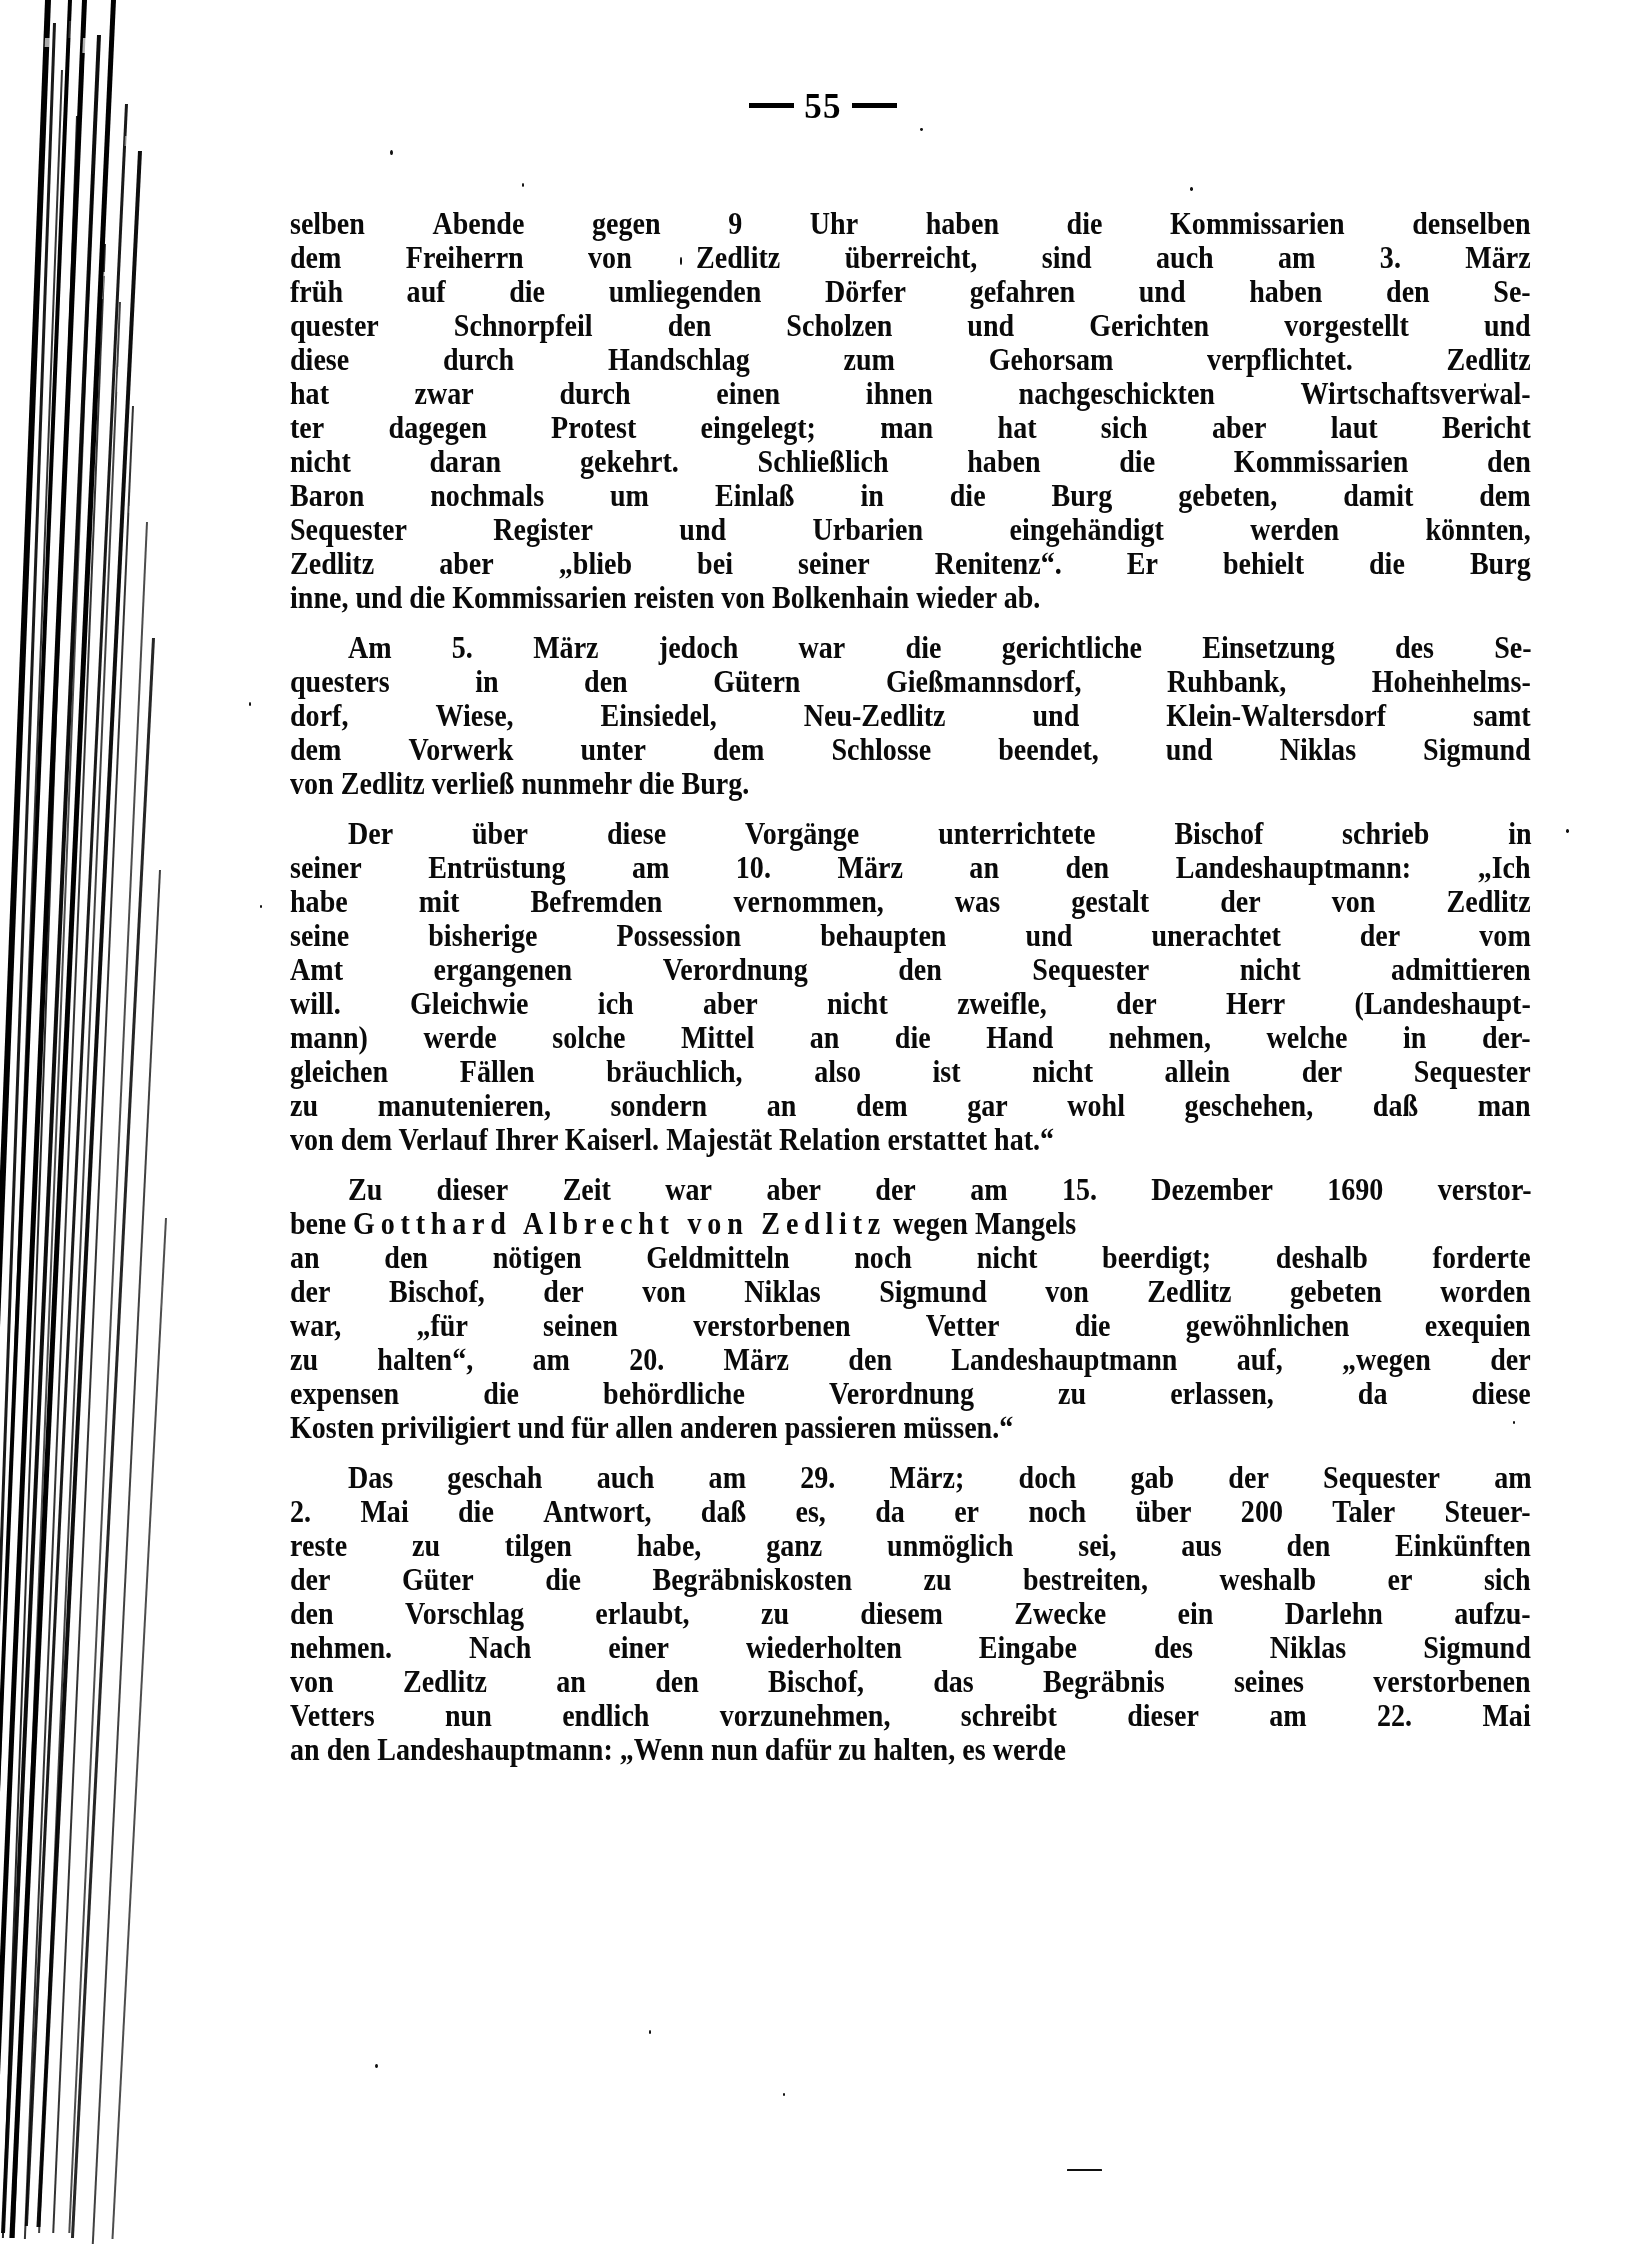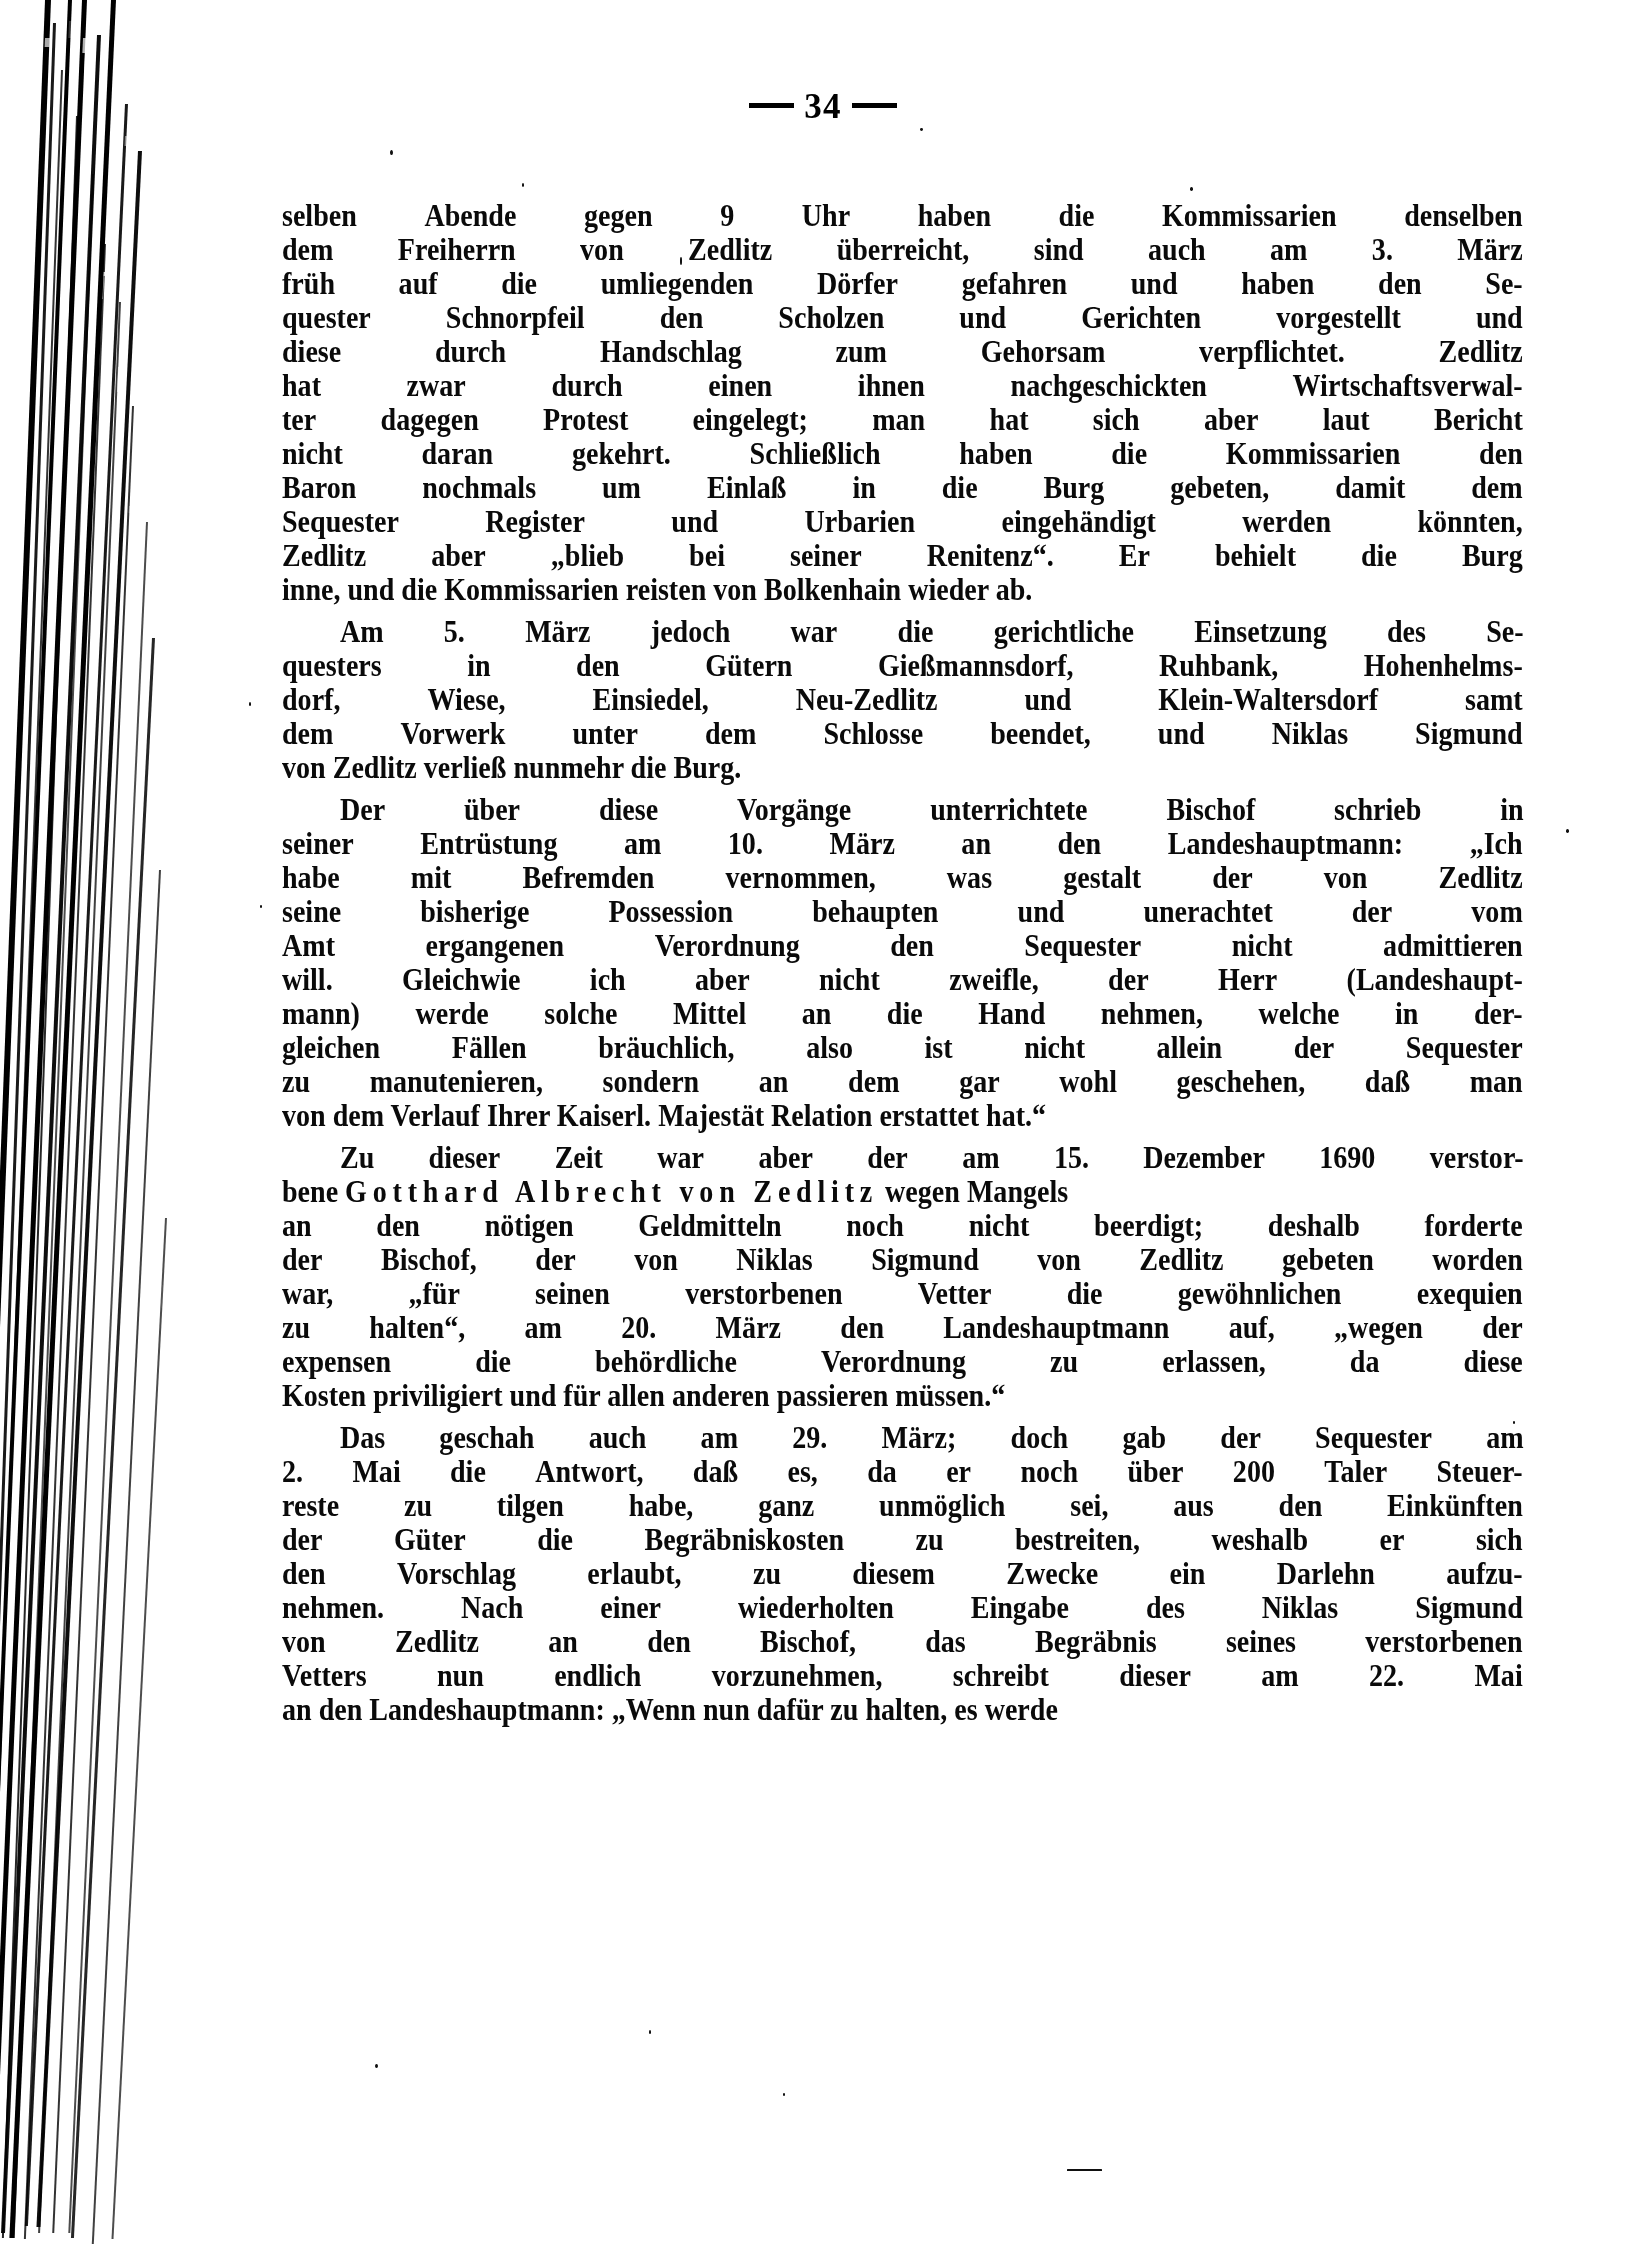--- a/index.html
+++ b/index.html
@@ -62,21 +62,21 @@
   }
 
   #textblock {
     position: absolute;
     left: 274px;
     top: 191px;
     width: 1241px;
   }
 
   .para {
-    margin: 8px;
+    margin: 16px;
     padding: 0;
   }
 
   .ln {
     display: block;
     height: 34px;
     line-height: 34px;
     white-space: nowrap;
     font-size: 31px;
     color: #0a0a0a;
@@ -503,21 +503,21 @@
       <div class="streak" style="left: 164px; top: 1354px; width: 1.1px; height: 10.5px; background: rgb(255, 255, 255); opacity: 0.66; transform: skewX(-3deg);"></div>
       <div class="streak" style="left: 164px; top: 1440px; width: 1.2px; height: 5.4px; background: rgb(255, 255, 255); opacity: 0.31; transform: skewX(-3deg);"></div>
       <div class="streak" style="left: 166px; top: 1509px; width: 1.8px; height: 12.8px; background: rgb(255, 255, 255); opacity: 0.46; transform: skewX(-3deg);"></div>
       <div class="streak" style="left: 165px; top: 2081px; width: 1.9px; height: 11px; background: rgb(255, 255, 255); opacity: 0.09; transform: skewX(-3deg);"></div>
       <div class="streak" style="left: 166px; top: 1399px; width: 1px; height: 22px; background: rgb(255, 255, 255); opacity: 0.64; transform: skewX(-3deg);"></div>
       <div class="streak" style="left: 165px; top: 1462px; width: 0.8px; height: 20px; background: rgb(255, 255, 255); opacity: 0.82; transform: skewX(-3deg);"></div>
       <div class="streak" style="left: 162px; top: 1285px; width: 1.1px; height: 23px; background: rgb(255, 255, 255); opacity: 0.08; transform: skewX(-3deg);"></div>
     </div>
 
   <div id="folio">
-    <span class="rule"></span><span>34</span><span class="rule"></span>
+    <span class="rule"></span><span>55</span><span class="rule"></span>
   </div>
 
   <div id="textblock">
       <div class="para">
         <div class="ln j" title="selben Abende gegen 9 Uhr haben die Kommissarien denselben">
           <span>selben</span>
           <span>Abende</span>
           <span>gegen</span>
           <span>9</span>
           <span>Uhr</span>

